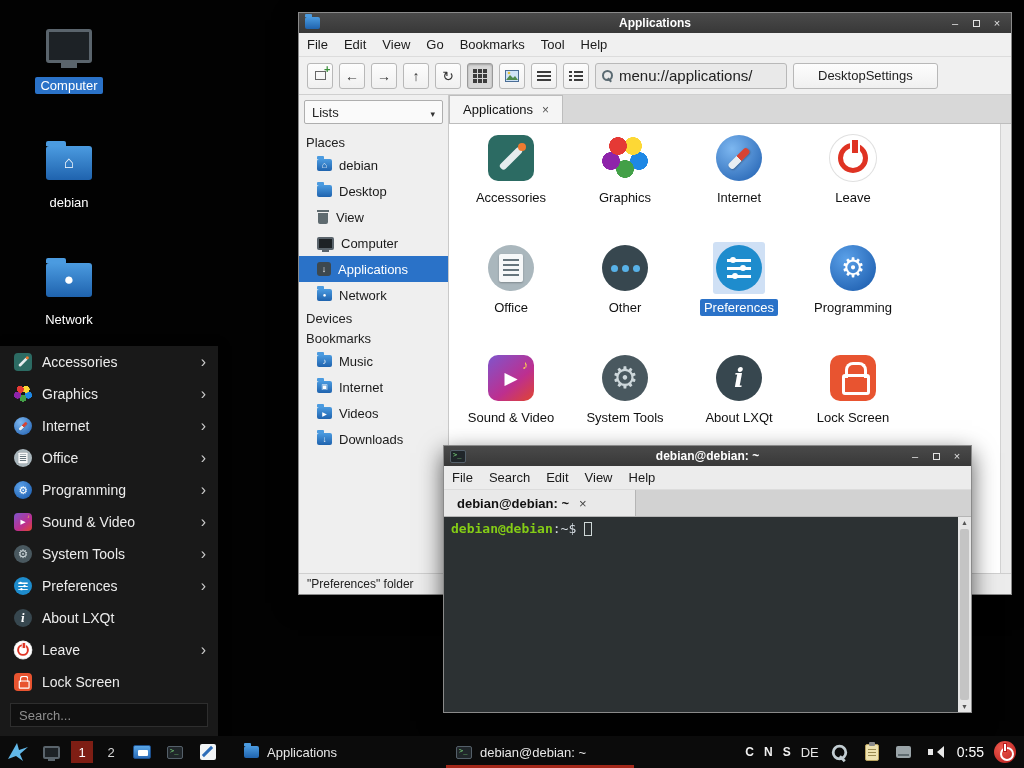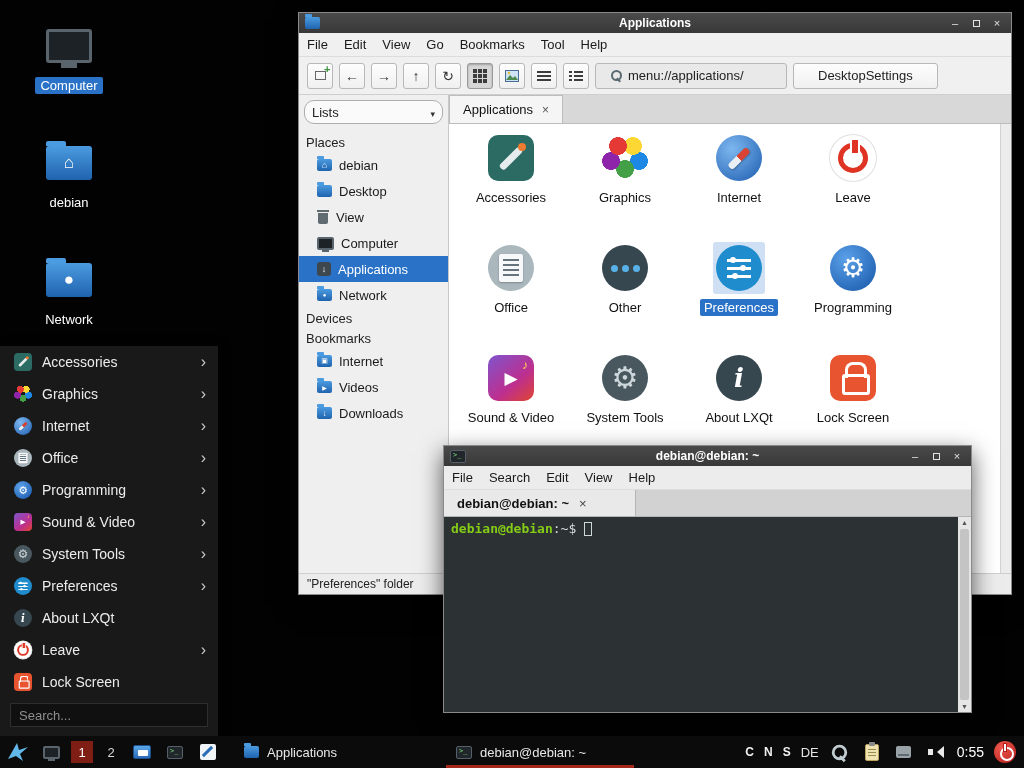--- a/index.html
+++ b/index.html
@@ -131,25 +131,25 @@
 .sm-item .arrow{margin-left:auto;line-height:1;}
 .sm-searchwrap{padding:5px 10px 0;}
 #sm-search{width:100%;height:24px;background:#101010;border:1px solid #2e2e2e;color:#8e8e8e;font-size:13px;padding:0 8px;font-family:inherit;outline:none;}
 #sm-search::placeholder{color:#8e8e8e;}
 
 
 #fm{left:298px;top:12px;width:714px;height:583px;z-index:10;display:flex;flex-direction:column;}
 #fm-toolbar{height:38px;display:flex;align-items:center;gap:6px;padding:0 8px;background:#f0f0f0;border-bottom:1px solid #cfcfcf;}
 .tbtn{min-width:26px;height:26px;border:1px solid #b8b8b8;border-radius:3px;background:linear-gradient(#fdfdfd,#f0f0f0);display:flex;align-items:center;justify-content:center;font-size:14px;color:#333;}
 .tbtn.pressed{background:#d7d7d7;border-color:#999;box-shadow:inset 0 1px 2px rgba(0,0,0,.25);}
-#fm-path{flex:0 0 192px;height:26px;border:1px solid #b8b8b8;border-radius:3px;background:#e9e9e9;display:flex;align-items:center;padding:0 15px;font-size:13px;color:#222;gap:6px;}
+#fm-path{flex:0 0 192px;height:26px;border:1px solid #b8b8b8;border-radius:3px;background:#e9e9e9;display:flex;align-items:center;padding:0 6px;font-size:15px;color:#222;gap:6px;}
 #fm-ds{height:26px;border:1px solid #b8b8b8;border-radius:3px;background:linear-gradient(#fdfdfd,#f0f0f0);padding:0 24px;font-size:13px;display:flex;align-items:center;color:#222;}
 #fm-body{flex:1;display:flex;min-height:0;}
 #fm-sidebar{width:150px;border-right:1px solid #c9c9c9;background:#efefef;padding-top:5px;overflow:hidden;flex:none;}
-#lists-combo{margin:0 5px 8px;height:24px;background:#fafafa;border:1px solid #aeaeae;border-radius:10px;display:flex;align-items:center;padding:0 7px;font-size:13px;color:#222;}
+#lists-combo{margin:0 5px 8px;height:24px;background:#fafafa;border:1px solid #aeaeae;border-radius:2px;display:flex;align-items:center;padding:0 7px;font-size:13px;color:#222;}
 #lists-combo .carat{margin-left:auto;}
 .side-hdr{height:20px;display:flex;align-items:center;padding:0 7px;font-size:13px;color:#222;}
 .side-item{height:26px;display:flex;align-items:center;gap:7px;padding:0 6px 0 18px;font-size:13px;color:#1a1a1a;white-space:nowrap;}
 .side-item.selected{background:#2a72c8;color:#fff;}
 #fm-main{flex:1;display:flex;flex-direction:column;background:#fff;position:relative;min-width:0;}
 #fm-tabbar{height:29px;background:#d8d8d8;border-bottom:1px solid #bdbdbd;display:flex;align-items:flex-end;flex:none;}
 #fm-tab{height:28px;background:#f5f5f5;border:1px solid #bdbdbd;border-bottom:none;display:flex;align-items:center;gap:9px;padding:0 13px;font-size:13px;color:#111;}
 #fm-tab .g-x{color:#555;font-size:12px;}
 #fm-icons{flex:1;display:grid;grid-template-columns:repeat(4,114px);grid-auto-rows:110px;padding:2px 0 0 5px;overflow:hidden;}
 .cell{display:flex;flex-direction:column;align-items:center;padding-top:6px;}
@@ -330,20 +330,24 @@
             <span class="ic-appsfolder"></span>
             <span>Applications</span>
           </div>
         <div class="side-item">
             <span class="fold f-net"></span>
             <span>Network</span>
           </div>
         <div class="side-hdr">Devices</div>
         <div class="side-hdr">Bookmarks</div>
         <div class="side-item">
+            <span class="fold f-music"></span>
+            <span>Music</span>
+          </div>
+        <div class="side-item">
             <span class="fold f-pic"></span>
             <span>Internet</span>
           </div>
         <div class="side-item">
             <span class="fold f-vid"></span>
             <span>Videos</span>
           </div>
         <div class="side-item">
             <span class="fold f-dl"></span>
             <span>Downloads</span>

